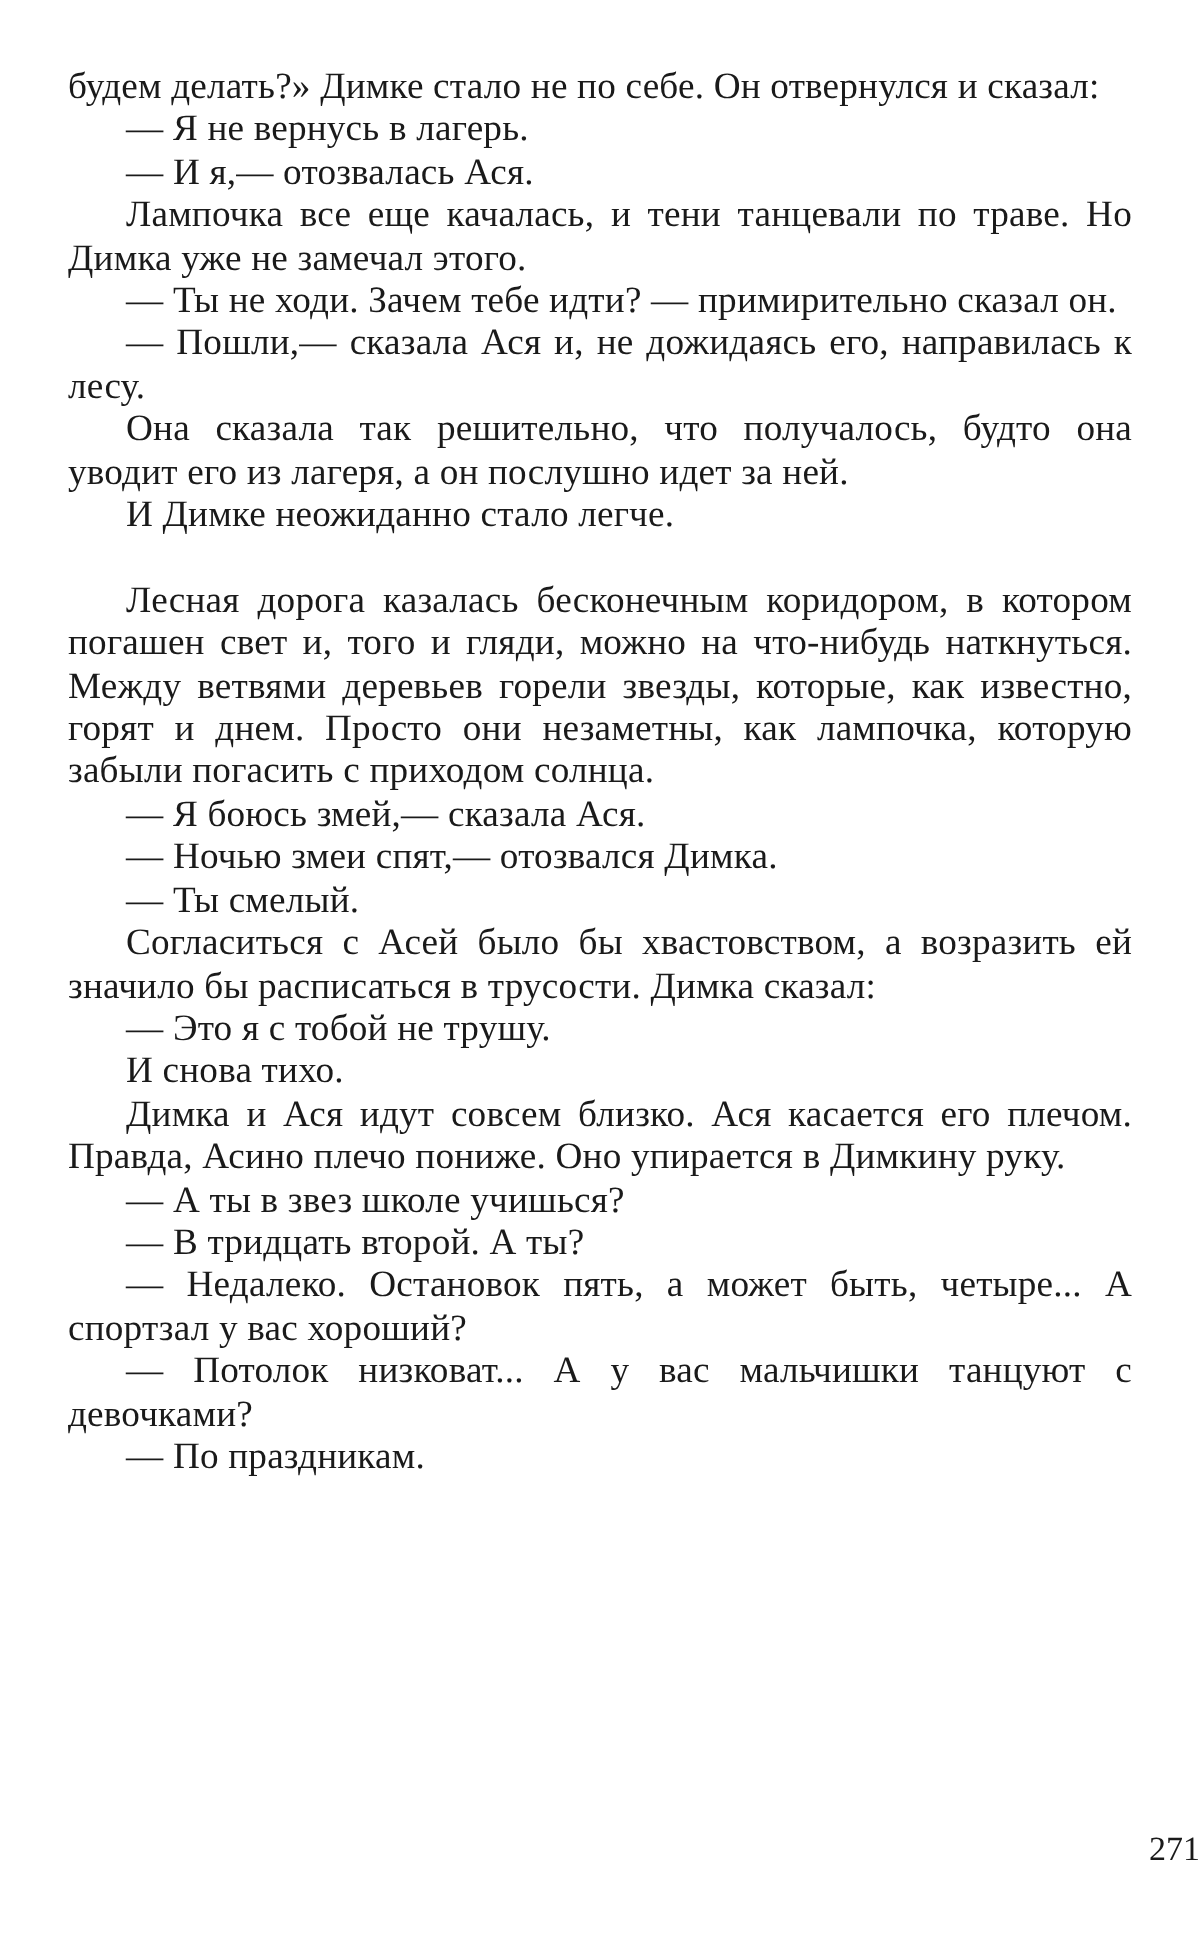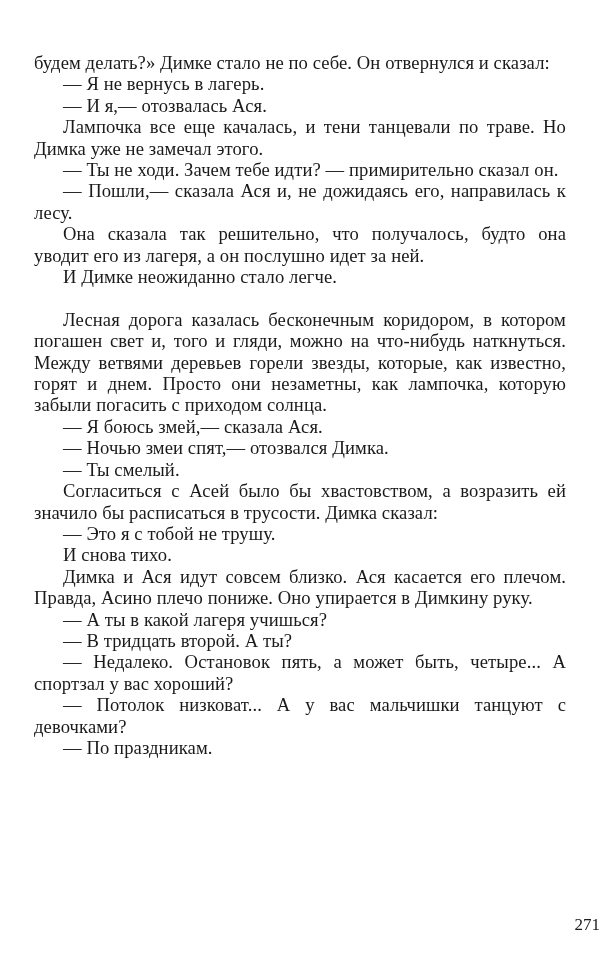--- a/index.html
+++ b/index.html
@@ -14,21 +14,21 @@
       line-height: 21.4px;
       color: #1a1a1a;
       letter-spacing: 0.1px;
     }
     .p {
       margin: 0;
       text-align: justify;
       text-indent: 29px;
       hyphens: manual;
     }
-    .p.noindent { text-indent: 0; margin-top: 19px; }
+    .p.noindent { text-indent: 0; }
     .gap { height: 21.4px; }
     .page-number {
       position: absolute;
       left: 0;
       width: 600px;
       top: 915px;
       text-align: right;
       font-family: "Liberation Serif", "DejaVu Serif", serif;
       font-size: 17px;
       color: #1a1a1a;
@@ -51,21 +51,21 @@
   <div class="gap"></div>
   <div>
     <p class="p">Лесная дорога казалась бесконечным коридором, в котором погашен свет и, того и гляди, можно на что-ни­будь наткнуться. Между ветвями деревьев горели звез­ды, которые, как известно, горят и днем. Просто они незаметны, как лампочка, которую забыли погасить с приходом солнца.</p>
     <p class="p">— Я боюсь змей,— сказала Ася.</p>
     <p class="p">— Ночью змеи спят,— отозвался Димка.</p>
     <p class="p">— Ты смелый.</p>
     <p class="p">Согласиться с Асей было бы хвастовством, а возра­зить ей значило бы расписаться в трусости. Димка ска­зал:</p>
     <p class="p">— Это я с тобой не трушу.</p>
     <p class="p">И снова тихо.</p>
     <p class="p">Димка и Ася идут совсем близко. Ася касается его плечом. Правда, Асино плечо пониже. Оно упирается в Димкину руку.</p>
-    <p class="p">— А ты в какой лагеря учишься?</p>
+    <p class="p">— А ты в звез школе учишься?</p>
     <p class="p">— В тридцать второй. А ты?</p>
     <p class="p">— Недалеко. Остановок пять, а может быть, четы­ре... А спортзал у вас хороший?</p>
     <p class="p">— Потолок низковат... А у вас мальчишки танцуют с девочками?</p>
     <p class="p">— По праздникам.</p>
   </div>
 </div>
 
 <div class="page-number">271</div>
 
 </body></html>

